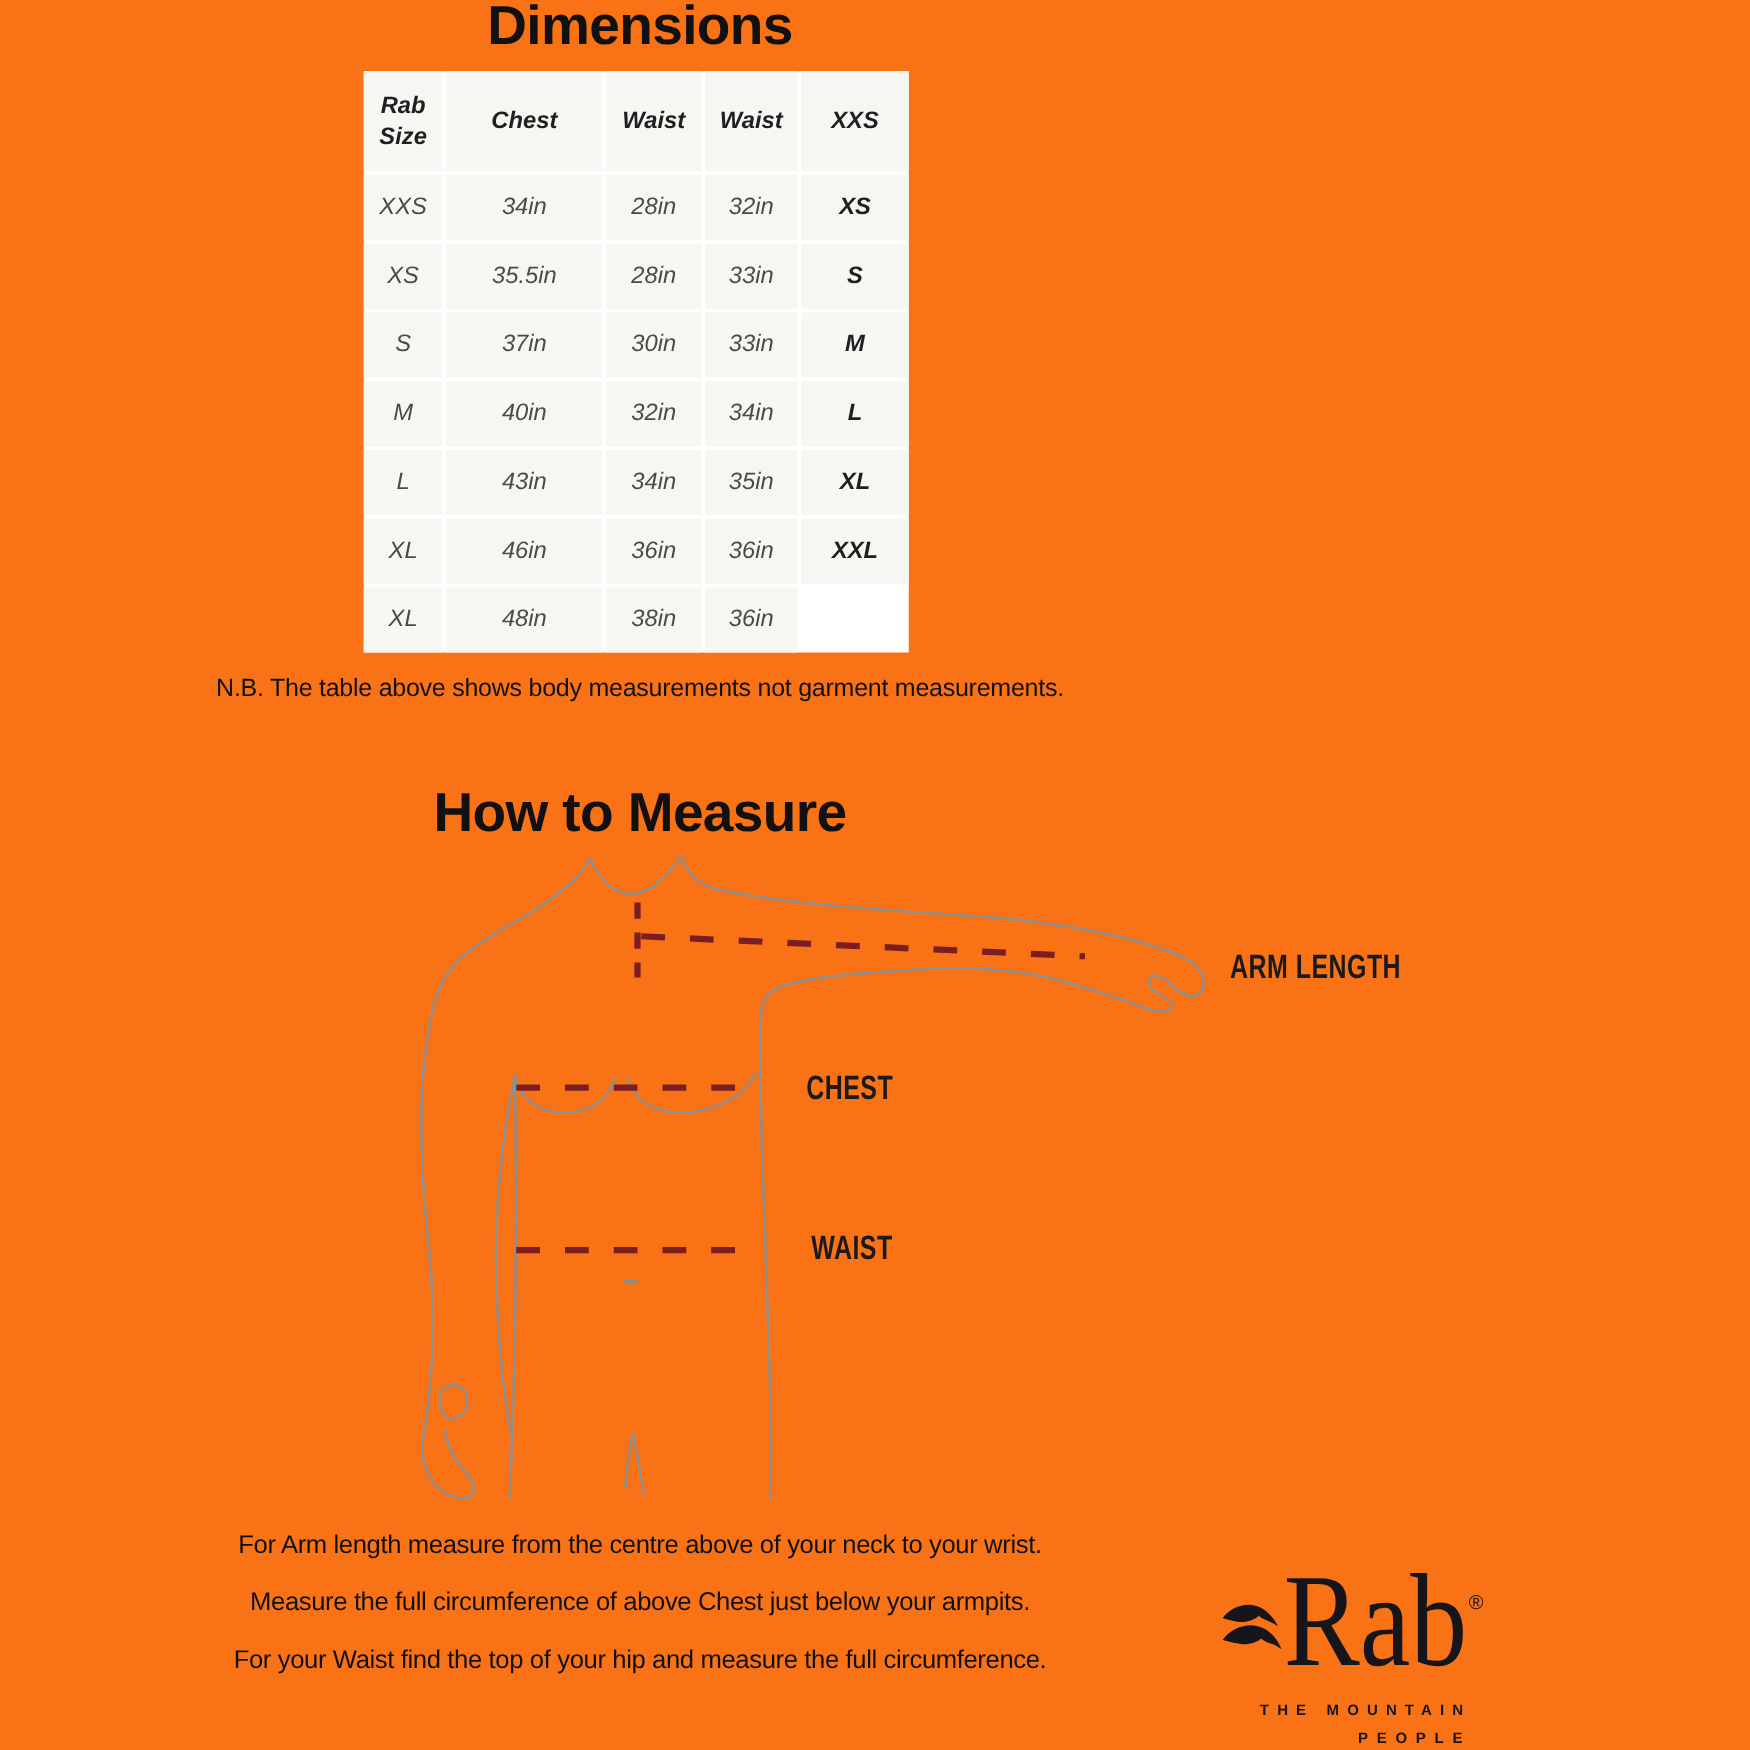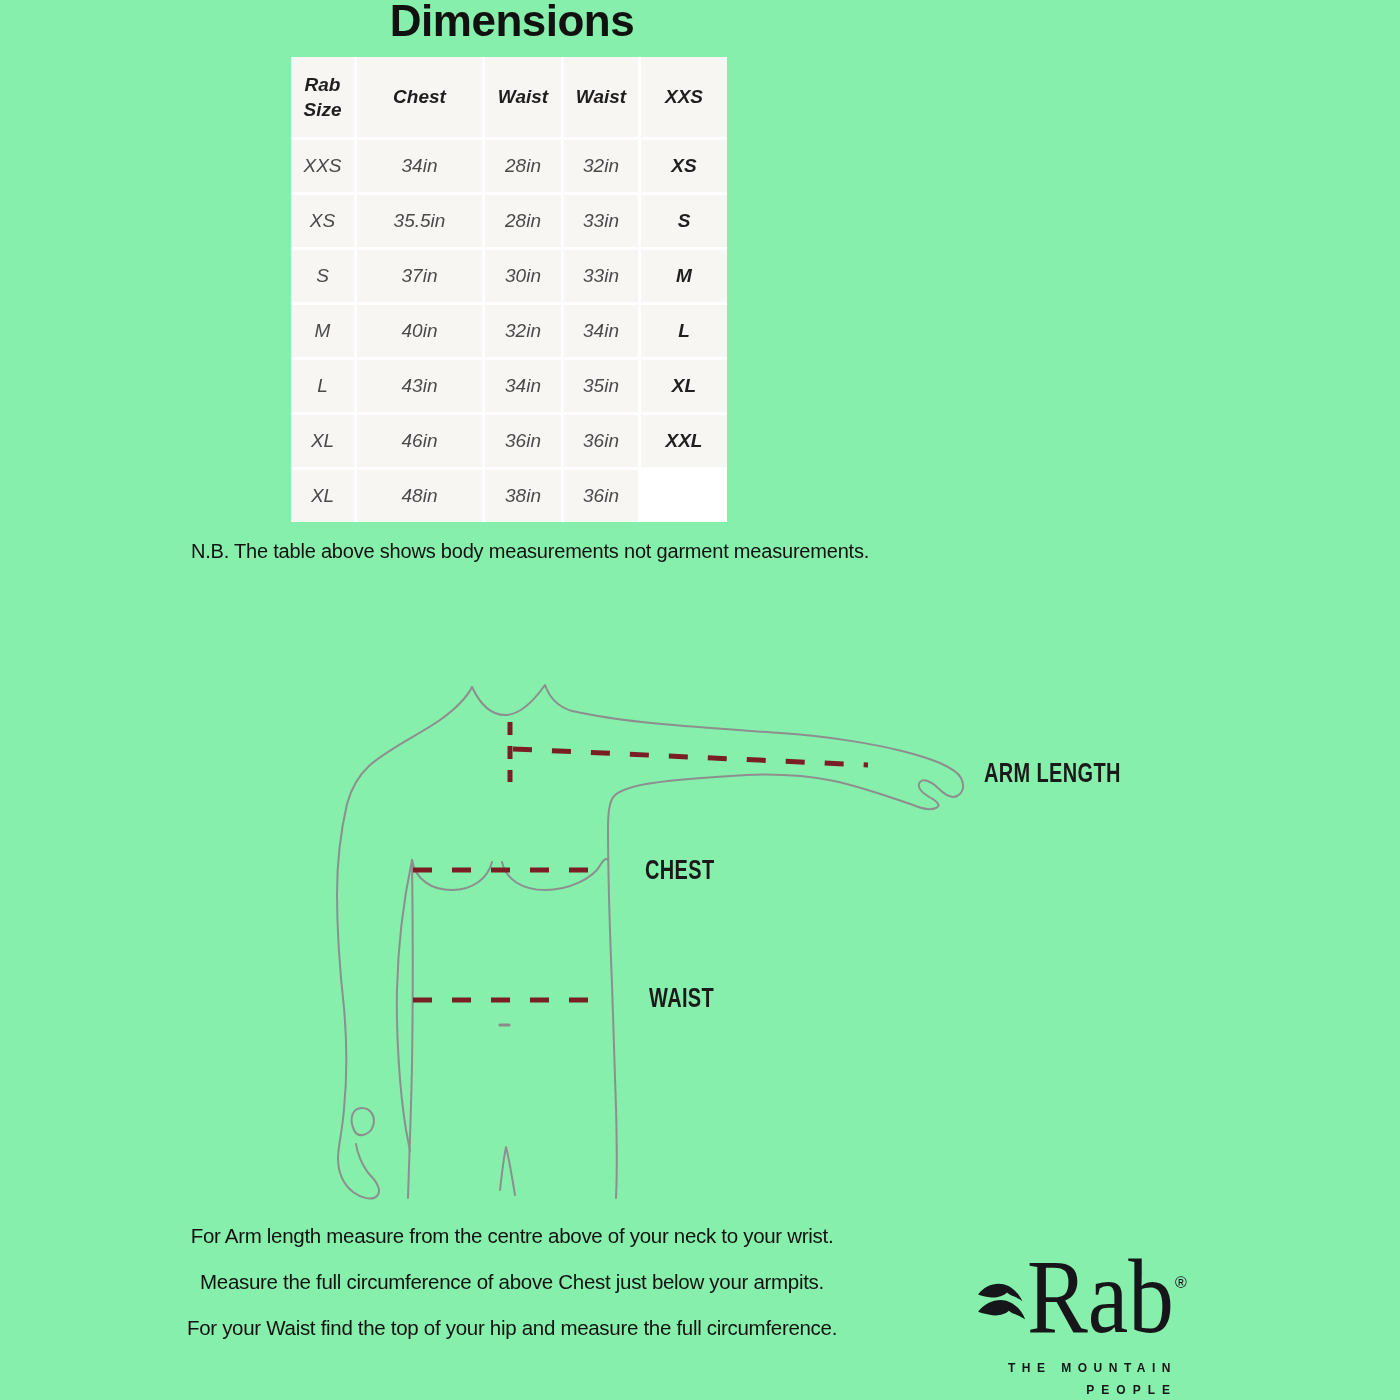--- a/index.html
+++ b/index.html
@@ -1,16 +1,16 @@
 <!DOCTYPE html>
 <html><head>
 <meta charset="utf-8">
 <style>
   html,body{margin:0;padding:0;background:#ffffff;}
-  #canvas{position:relative;width:1400px;height:1400px;background:#86efac;overflow:hidden;
+  #canvas{position:relative;width:1400px;height:1400px;background:#f97316;overflow:hidden;
           font-family:"Liberation Sans",sans-serif;color:#1c1c1c;}
   .center-col{position:absolute;left:0;width:1024px;text-align:center;}
   .big-title{font-size:44px;font-weight:700;letter-spacing:-0.5px;color:#111;}
   
   #size-table{position:absolute;left:291px;top:57px;display:grid;
               grid-template-columns:63px 125px 76px 74px 86px;
               grid-template-rows:80px repeat(7,52px);gap:3px;background:#ffffff;font-style:italic;}
   #size-table .cell{background:#f7f6f3;display:flex;align-items:center;justify-content:center;
                     font-size:19px;color:#4a4a4a;text-align:center;line-height:1.32;padding:0 3px;box-sizing:border-box;}
   #size-table .th{font-weight:700;color:#1f1f1f;}
@@ -77,22 +77,23 @@
     <div class="cell">36in</div>
     <div class="cell">36in</div>
 
     <div class="cell c0">XXL</div>
     <div class="cell">XL</div>
     <div class="cell">48in</div>
     <div class="cell">38in</div>
     <div class="cell">36in</div>
   </div>
 
-  <div class="center-col note-text" style="top:540px;margin-left:18px;">N.B. The table above shows body measurements not garment measurements.</div>
+  <div class="center-col note-text" style="top:540px;">N.B. The table above shows body measurements not garment measurements.</div>
 
+  <div class="center-col big-title" style="top:626px;">How to Measure</div>
 
   <svg viewBox="0 0 660 530" style="position:absolute;left:330px;top:678px;width:660px;height:530px;">
     <g stroke="#8e8e8e" stroke-width="2" fill="none" stroke-linecap="round" stroke-linejoin="round">
       <path d="M 142,9
         C 150,26 161,37 175,37 C 189,37 203,24 215,7
         C 220,21 228,29 242,33 C 300,46 380,50 450,55
         C 500,58 548,67 572,73 C 588,77 600,81 610,85
         C 621,90 628,94 631,100 C 635,108 633,115 627,118
         C 621,121 614,116 608,110 C 602,104 594,100 590,104
         C 586,109 592,115 601,120 C 608,124 611,128 606,130

